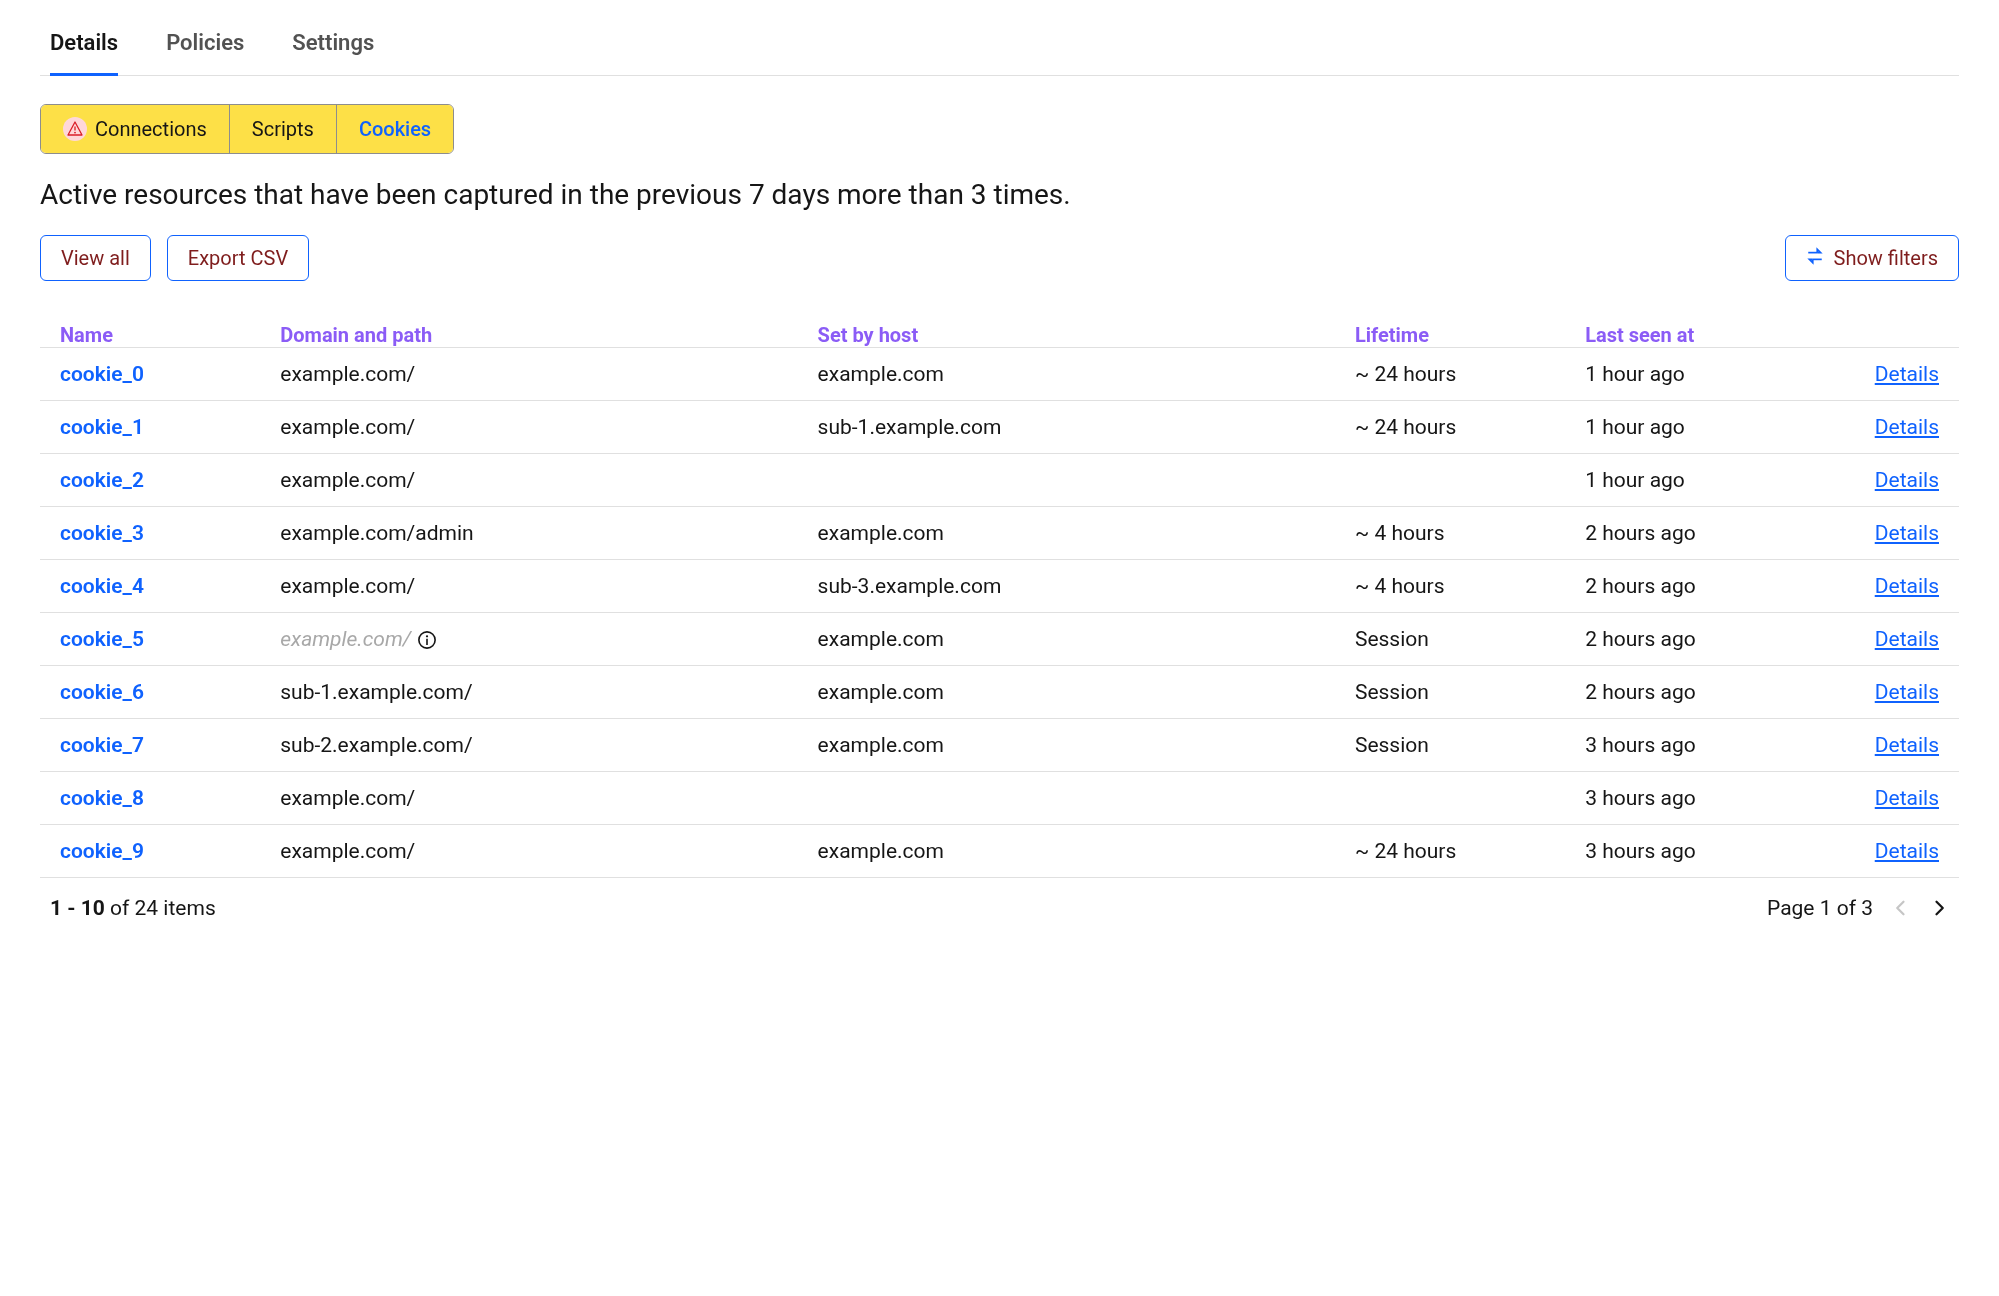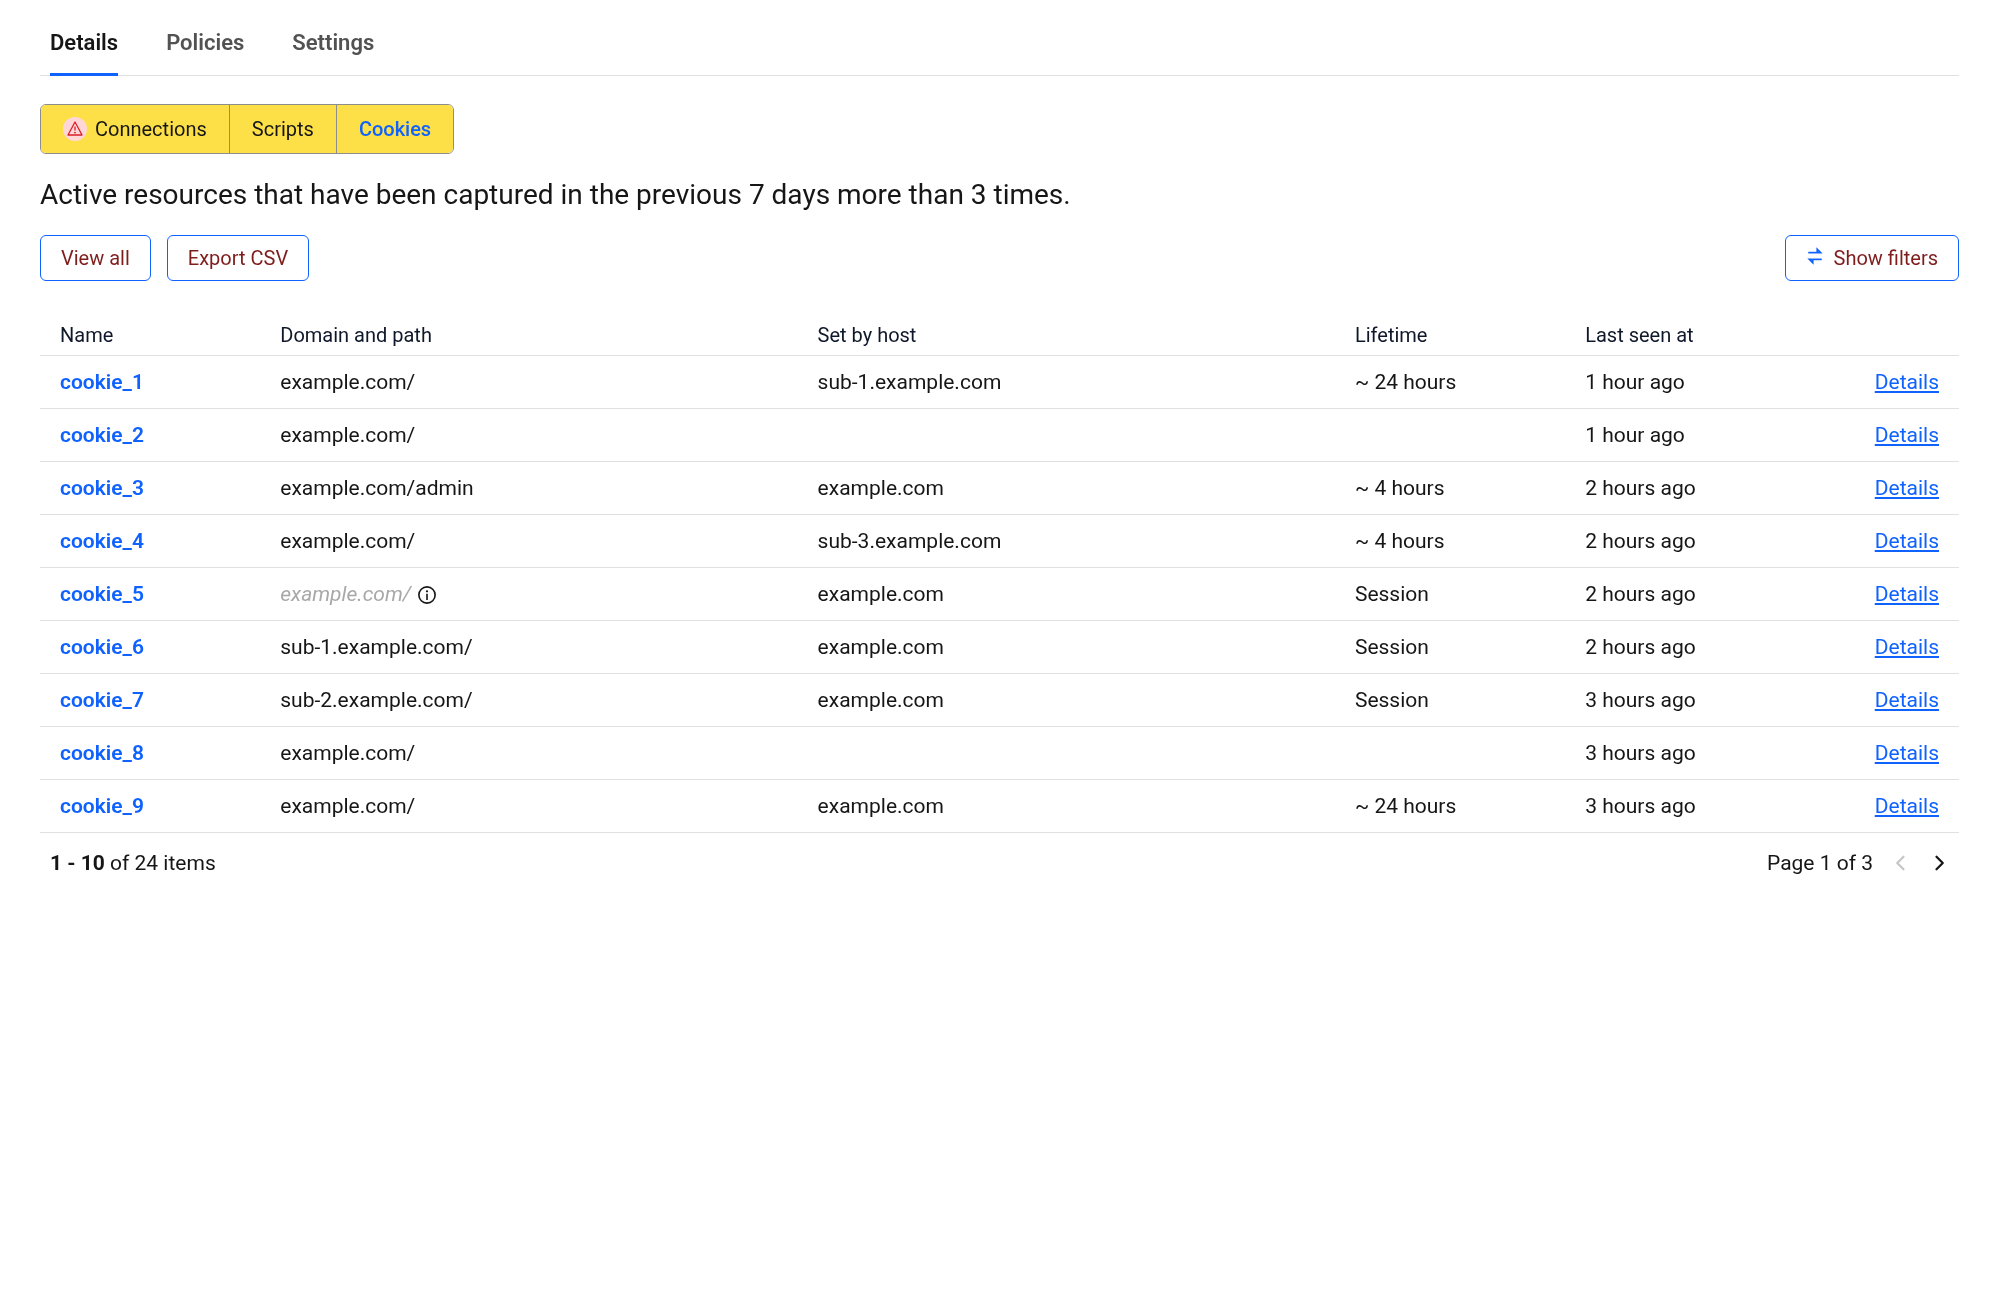--- a/index.html
+++ b/index.html
@@ -103,23 +103,23 @@
     padding: 10px 6px;
     color: #161616;
     font-family: inherit;
   }
   .search-box input::placeholder { color: #a8a8a8; }
   .search-btn { border-radius: 0 6px 6px 0; }
   table { width: 100%; border-collapse: collapse; }
   thead th {
     text-align: left;
     font-size: 20px;
-    font-weight: 400;
-    color: #0f172a;
-    padding: 14px 10px 8px 10px;
+    font-weight: 700;
+    color: #8b5cf6;
+    padding: 14px 10px 0 10px;
     border-bottom: 1px solid #e0e0e0;
   }
   tbody td {
     font-size: 21px;
     padding: 14px 10px;
     border-bottom: 1px solid #e0e0e0;
     vertical-align: middle;
   }
   .name-link { color: #0f62fe; font-weight: 600; text-decoration: none; }
   .details-link { color: #0f62fe; text-decoration: underline; }
@@ -220,20 +220,28 @@
       <th>Name</th>
       <th>Domain and path</th>
       <th>Set by host</th>
       <th>Lifetime</th>
       <th>Last seen at</th>
       <th class="col-details"></th>
     </tr>
   </thead>
   <tbody id="table-body">
       <tr>
+        <td><a href="#" class="name-link">cookie_0</a></td>
+        <td><span>example.com/</span></td>
+        <td>example.com</td>
+        <td>~ 24 hours</td>
+        <td>1 hour ago</td>
+        <td class="col-details"><a href="#" class="details-link">Details</a></td>
+      </tr>
+      <tr>
         <td><a href="#" class="name-link">cookie_1</a></td>
         <td><span>example.com/</span></td>
         <td>sub-1.example.com</td>
         <td>~ 24 hours</td>
         <td>1 hour ago</td>
         <td class="col-details"><a href="#" class="details-link">Details</a></td>
       </tr>
       <tr>
         <td><a href="#" class="name-link">cookie_2</a></td>
         <td><span>example.com/</span></td>

